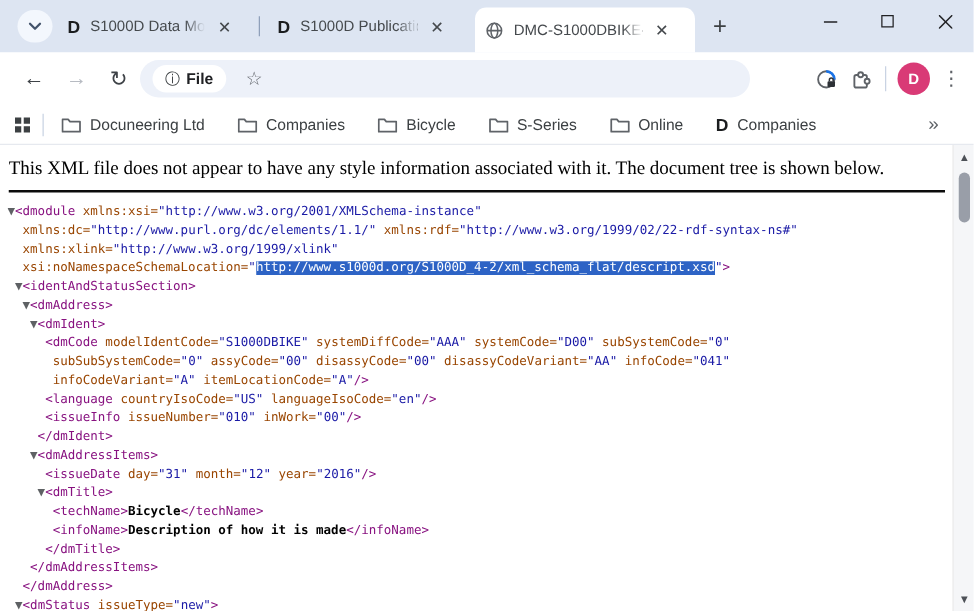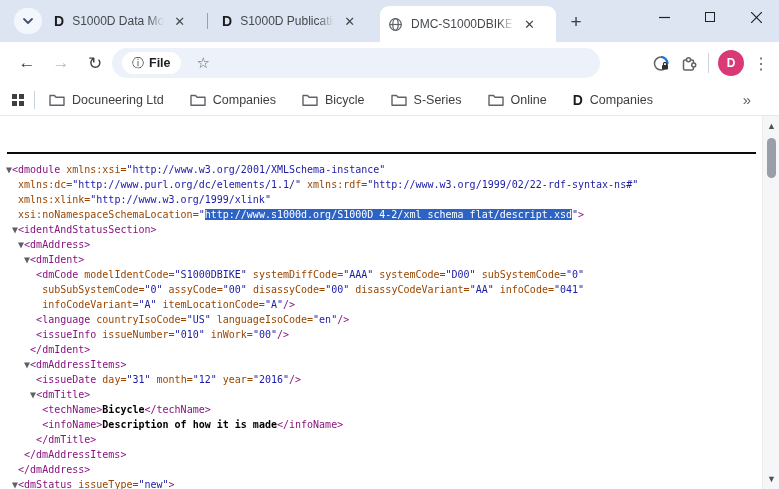--- a/index.html
+++ b/index.html
@@ -214,20 +214,21 @@
   </div>
   <div class="bm-item">
     <span class="fav-d">D</span>
     <span class="lbl">Companies</span>
   </div>
 
   <span class="bm-over">»</span>
 </div>
 
 <div class="content">
+  <div class="notice">This XML file does not appear to have any style information associated with it. The document tree is shown below.</div>
   <div class="rule"></div>
   <div class="xmltree"><div class="xline"><span class="xw">▼</span><span class="xt">&lt;dmodule</span><span class="xp"> </span><span class="xa">xmlns:xsi=</span><span class="xv">"http://www.w3.org/2001/XMLSchema-instance"</span></div><div class="xline"><span class="xp">  </span><span class="xa">xmlns:dc=</span><span class="xv">"http://www.purl.org/dc/elements/1.1/"</span><span class="xp"> </span><span class="xa">xmlns:rdf=</span><span class="xv">"http://www.w3.org/1999/02/22-rdf-syntax-ns#"</span></div><div class="xline"><span class="xp">  </span><span class="xa">xmlns:xlink=</span><span class="xv">"http://www.w3.org/1999/xlink"</span></div><div class="xline"><span class="xp">  </span><span class="xa">xsi:noNamespaceSchemaLocation=</span><span class="xv">"</span><span class="xs">http://www.s1000d.org/S1000D_4-2/xml_schema_flat/descript.xsd</span><span class="xv">"</span><span class="xt">&gt;</span></div><div class="xline"><span class="xp"> </span><span class="xw">▼</span><span class="xt">&lt;identAndStatusSection&gt;</span></div><div class="xline"><span class="xp">  </span><span class="xw">▼</span><span class="xt">&lt;dmAddress&gt;</span></div><div class="xline"><span class="xp">   </span><span class="xw">▼</span><span class="xt">&lt;dmIdent&gt;</span></div><div class="xline"><span class="xp">     </span><span class="xt">&lt;dmCode</span><span class="xa"> modelIdentCode=</span><span class="xv">"S1000DBIKE"</span><span class="xa"> systemDiffCode=</span><span class="xv">"AAA"</span><span class="xa"> systemCode=</span><span class="xv">"D00"</span><span class="xa"> subSystemCode=</span><span class="xv">"0"</span></div><div class="xline"><span class="xp">      </span><span class="xa">subSubSystemCode=</span><span class="xv">"0"</span><span class="xa"> assyCode=</span><span class="xv">"00"</span><span class="xa"> disassyCode=</span><span class="xv">"00"</span><span class="xa"> disassyCodeVariant=</span><span class="xv">"AA"</span><span class="xa"> infoCode=</span><span class="xv">"041"</span></div><div class="xline"><span class="xp">      </span><span class="xa">infoCodeVariant=</span><span class="xv">"A"</span><span class="xa"> itemLocationCode=</span><span class="xv">"A"</span><span class="xt">/&gt;</span></div><div class="xline"><span class="xp">     </span><span class="xt">&lt;language</span><span class="xa"> countryIsoCode=</span><span class="xv">"US"</span><span class="xa"> languageIsoCode=</span><span class="xv">"en"</span><span class="xt">/&gt;</span></div><div class="xline"><span class="xp">     </span><span class="xt">&lt;issueInfo</span><span class="xa"> issueNumber=</span><span class="xv">"010"</span><span class="xa"> inWork=</span><span class="xv">"00"</span><span class="xt">/&gt;</span></div><div class="xline"><span class="xp">    </span><span class="xt">&lt;/dmIdent&gt;</span></div><div class="xline"><span class="xp">   </span><span class="xw">▼</span><span class="xt">&lt;dmAddressItems&gt;</span></div><div class="xline"><span class="xp">     </span><span class="xt">&lt;issueDate</span><span class="xa"> day=</span><span class="xv">"31"</span><span class="xa"> month=</span><span class="xv">"12"</span><span class="xa"> year=</span><span class="xv">"2016"</span><span class="xt">/&gt;</span></div><div class="xline"><span class="xp">    </span><span class="xw">▼</span><span class="xt">&lt;dmTitle&gt;</span></div><div class="xline"><span class="xp">      </span><span class="xt">&lt;techName&gt;</span><span class="xx">Bicycle</span><span class="xt">&lt;/techName&gt;</span></div><div class="xline"><span class="xp">      </span><span class="xt">&lt;infoName&gt;</span><span class="xx">Description of how it is made</span><span class="xt">&lt;/infoName&gt;</span></div><div class="xline"><span class="xp">     </span><span class="xt">&lt;/dmTitle&gt;</span></div><div class="xline"><span class="xp">   </span><span class="xt">&lt;/dmAddressItems&gt;</span></div><div class="xline"><span class="xp">  </span><span class="xt">&lt;/dmAddress&gt;</span></div><div class="xline"><span class="xp"> </span><span class="xw">▼</span><span class="xt">&lt;dmStatus</span><span class="xa"> issueType=</span><span class="xv">"new"</span><span class="xt">&gt;</span></div></div>
 
   <div class="scrollbar">
     <div class="sb-up">▲</div>
     <div class="sb-thumb"></div>
     <div class="sb-down">▼</div>
   </div>
 </div>
 

